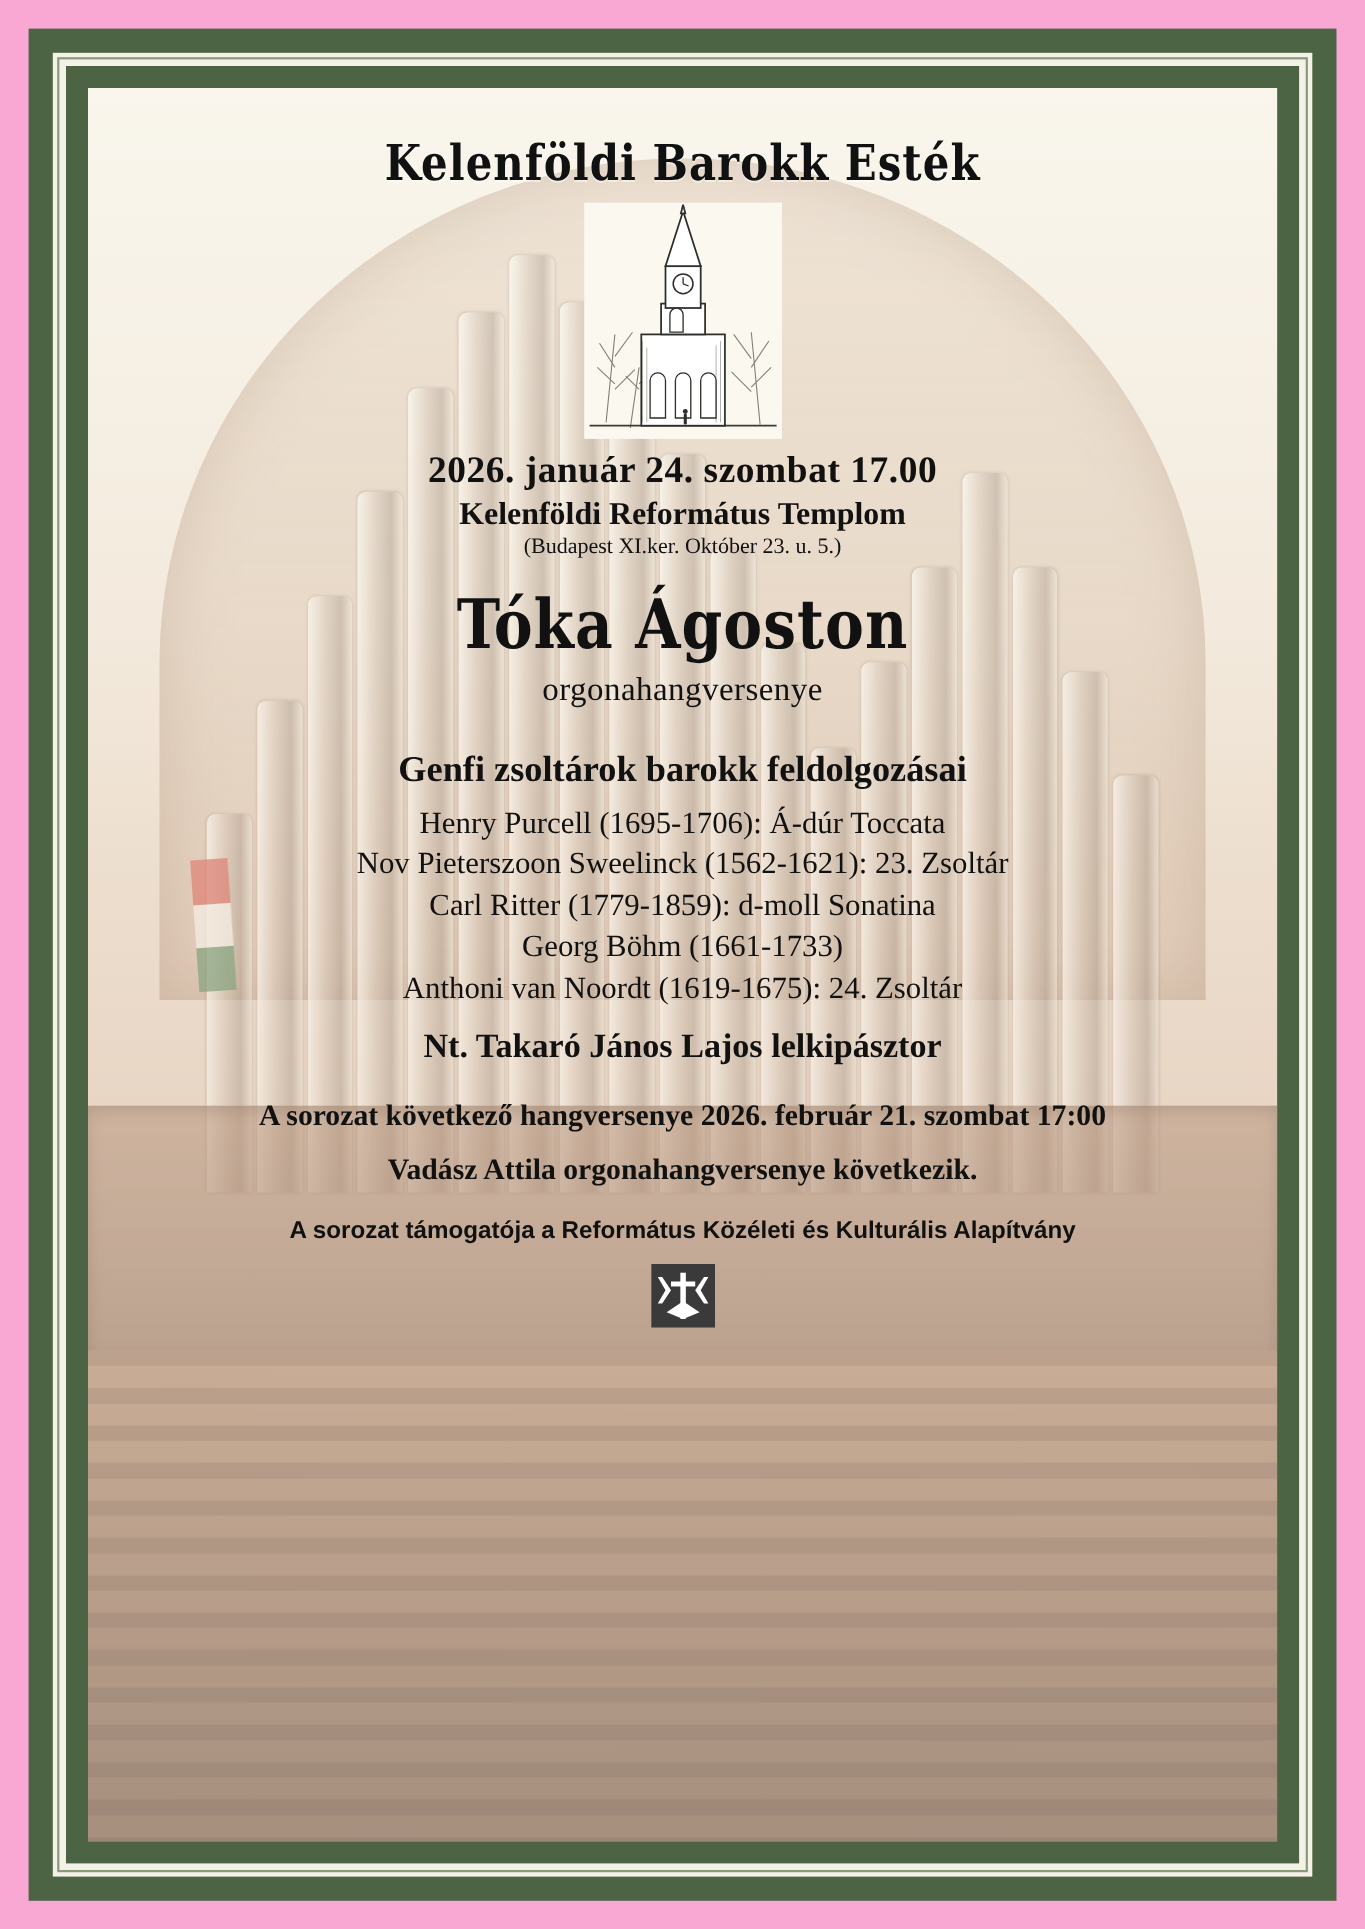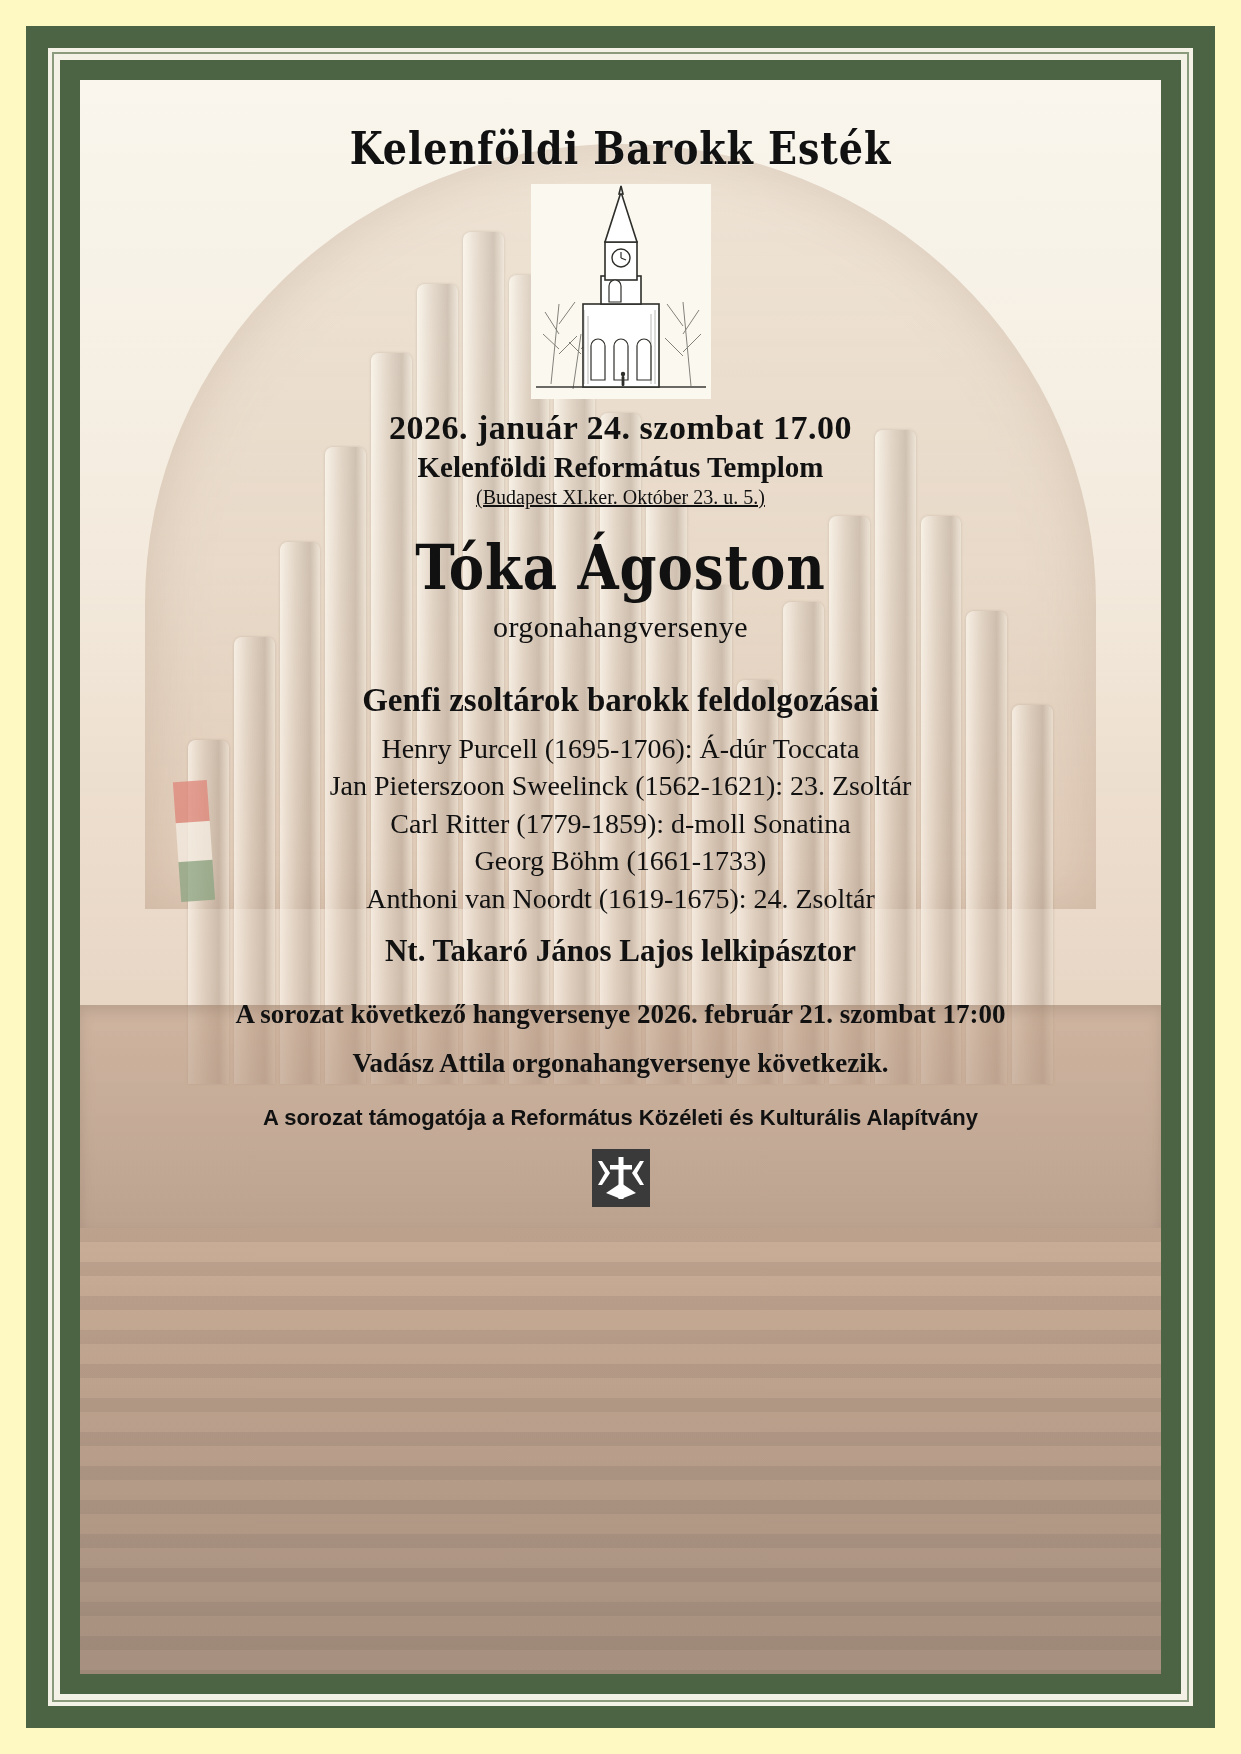--- a/index.html
+++ b/index.html
@@ -13,21 +13,21 @@
     font-family: "Liberation Serif", serif;
     overflow: hidden;
   }
 
   
   .poster {
     position: relative;
     width: 1241px;
     height: 1754px;
     box-sizing: border-box;
-    background: #fef9c3;
+    background: #f9a8d4;
     padding: 26px;
   }
   .frame-green {
     position: relative;
     width: 100%;
     height: 100%;
     box-sizing: border-box;
     background: #4c6444;
     padding: 22px;
   }
@@ -173,21 +173,20 @@
     letter-spacing: 0.5px;
   }
   .venue-line {
     font-size: 29px;
     font-weight: bold;
     margin-top: 4px;
   }
   .address-line {
     font-size: 20px;
     margin-top: 2px;
-    text-decoration: underline;
   }
 
   .performer {
     font-family: "DejaVu Serif", serif;
     font-weight: bold;
     font-size: 62px;
     margin-top: 22px;
     letter-spacing: 1px;
     transform: scaleX(0.95);
   }
@@ -334,21 +333,21 @@
               <div class="venue-line">Kelenföldi Református Templom</div>
               <div class="address-line">(Budapest XI.ker. Október 23. u. 5.)</div>
 
               <div class="performer blackletter">Tóka Ágoston</div>
               <div class="performer-sub">orgonahangversenye</div>
 
               <div class="program-title">Genfi zsoltárok barokk feldolgozásai</div>
 
               <div class="program-list">
                 <div>Henry Purcell (1695-1706): Á-dúr Toccata</div>
-                <div>Jan Pieterszoon Sweelinck (1562-1621): 23. Zsoltár</div>
+                <div>Nov Pieterszoon Sweelinck (1562-1621): 23. Zsoltár</div>
                 <div>Carl Ritter (1779-1859): d-moll Sonatina</div>
                 <div>Georg Böhm (1661-1733)</div>
                 <div>Anthoni van Noordt (1619-1675): 24. Zsoltár</div>
               </div>
 
               <div class="preacher">Nt. Takaró János Lajos lelkipásztor</div>
 
               <div class="next-concert">A sorozat következő hangversenye  2026. február 21. szombat 17:00</div>
               <div class="next-performer">Vadász Attila orgonahangversenye következik.</div>
 

